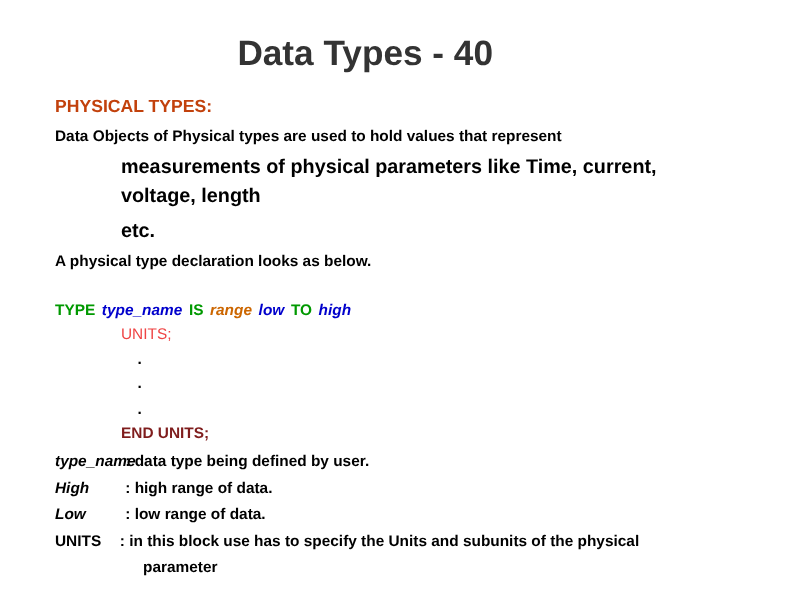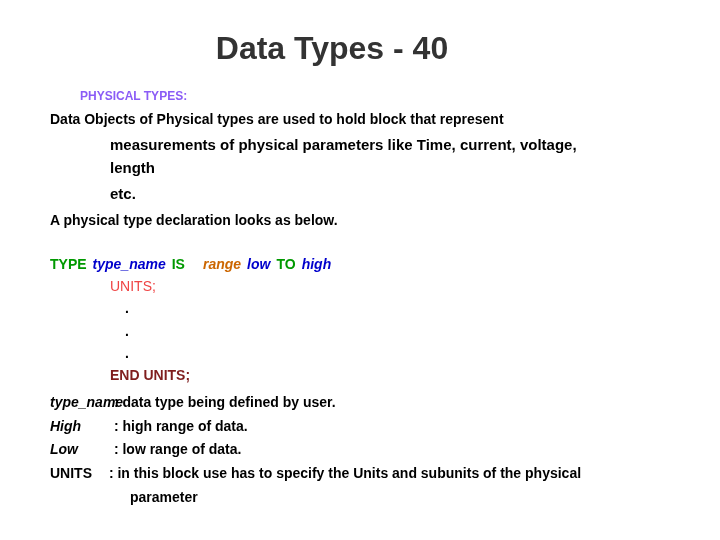--- a/index.html
+++ b/index.html
@@ -26,39 +26,38 @@
     .title {
       text-align: center;
       font-size: 32px;
       font-weight: bold;
       color: #333333;
       margin-bottom: 22px;
       font-family: Arial, sans-serif;
     }
 
     .section-header {
-      color: #8b5cf6;
-      font-weight: bold;
-      font-size: 12px;
+      color: #c2410c;
+      font-weight: bold;
+      font-size: 16px;
       margin-bottom: 6px;
-      margin-left: 30px;
       font-family: Arial, sans-serif;
     }
 
     .body-text {
       font-size: 14px;
       color: #000000;
       line-height: 1.5;
       margin-bottom: 4px;
       font-family: Arial, sans-serif;
       font-weight: bold;
     }
 
     .body-text-indent {
-      font-size: 15px;
+      font-size: 18px;
       color: #000000;
       line-height: 1.5;
       margin-bottom: 4px;
       font-family: Arial, sans-serif;
       font-weight: bold;
       margin-left: 60px;
     }
 
     .spacer {
       height: 14px;
@@ -154,33 +153,33 @@
   </style>
 </head>
 <body>
 
 <div class="page">
 
   <div class="title">Data Types - 40</div>
 
   <div class="section-header">PHYSICAL TYPES:</div>
 
-  <div class="body-text">Data Objects of Physical types are used to hold block that represent</div>
+  <div class="body-text">Data Objects of Physical types are used to hold values that represent</div>
   <div class="body-text-indent">measurements of physical  parameters like Time, current, voltage, length</div>
   <div class="body-text-indent">etc.</div>
   <div class="body-text">A physical type declaration looks as below.</div>
 
   <div class="spacer"></div>
 
   <div class="code-block">
     <div class="code-line">
       <span class="kw-green">TYPE</span>
       <span style="margin-left:6px;" class="kw-blue">type_name</span>
       <span style="margin-left:6px;" class="kw-green">IS</span>
-      <span style="margin-left:18px;" class="kw-orange">range</span>
+      <span style="margin-left:6px;" class="kw-orange">range</span>
       <span style="margin-left:6px;" class="kw-blue">low</span>
       <span style="margin-left:6px;" class="kw-green">TO</span>
       <span style="margin-left:6px;" class="kw-blue">high</span>
     </div>
     <div class="code-line code-indent">
       <span class="kw-black">UNITS;</span>
     </div>
     <div class="dot-line">.</div>
     <div class="dot-line">.</div>
     <div class="dot-line">.</div>

